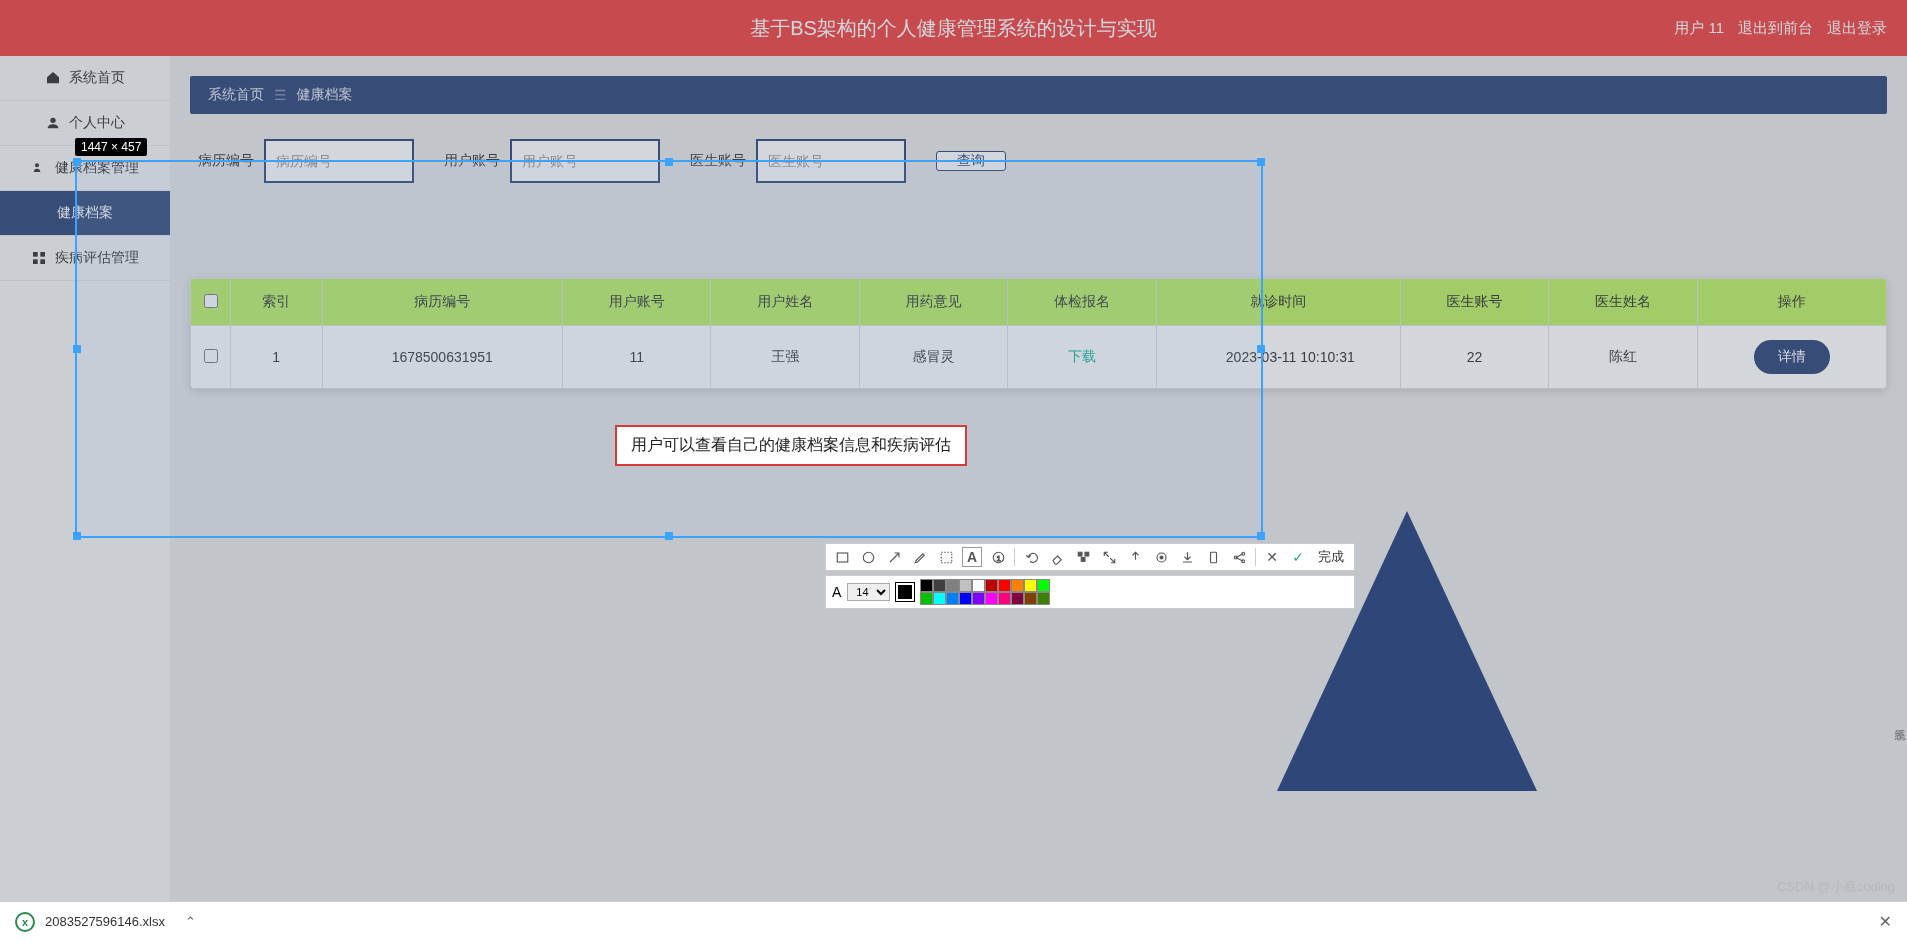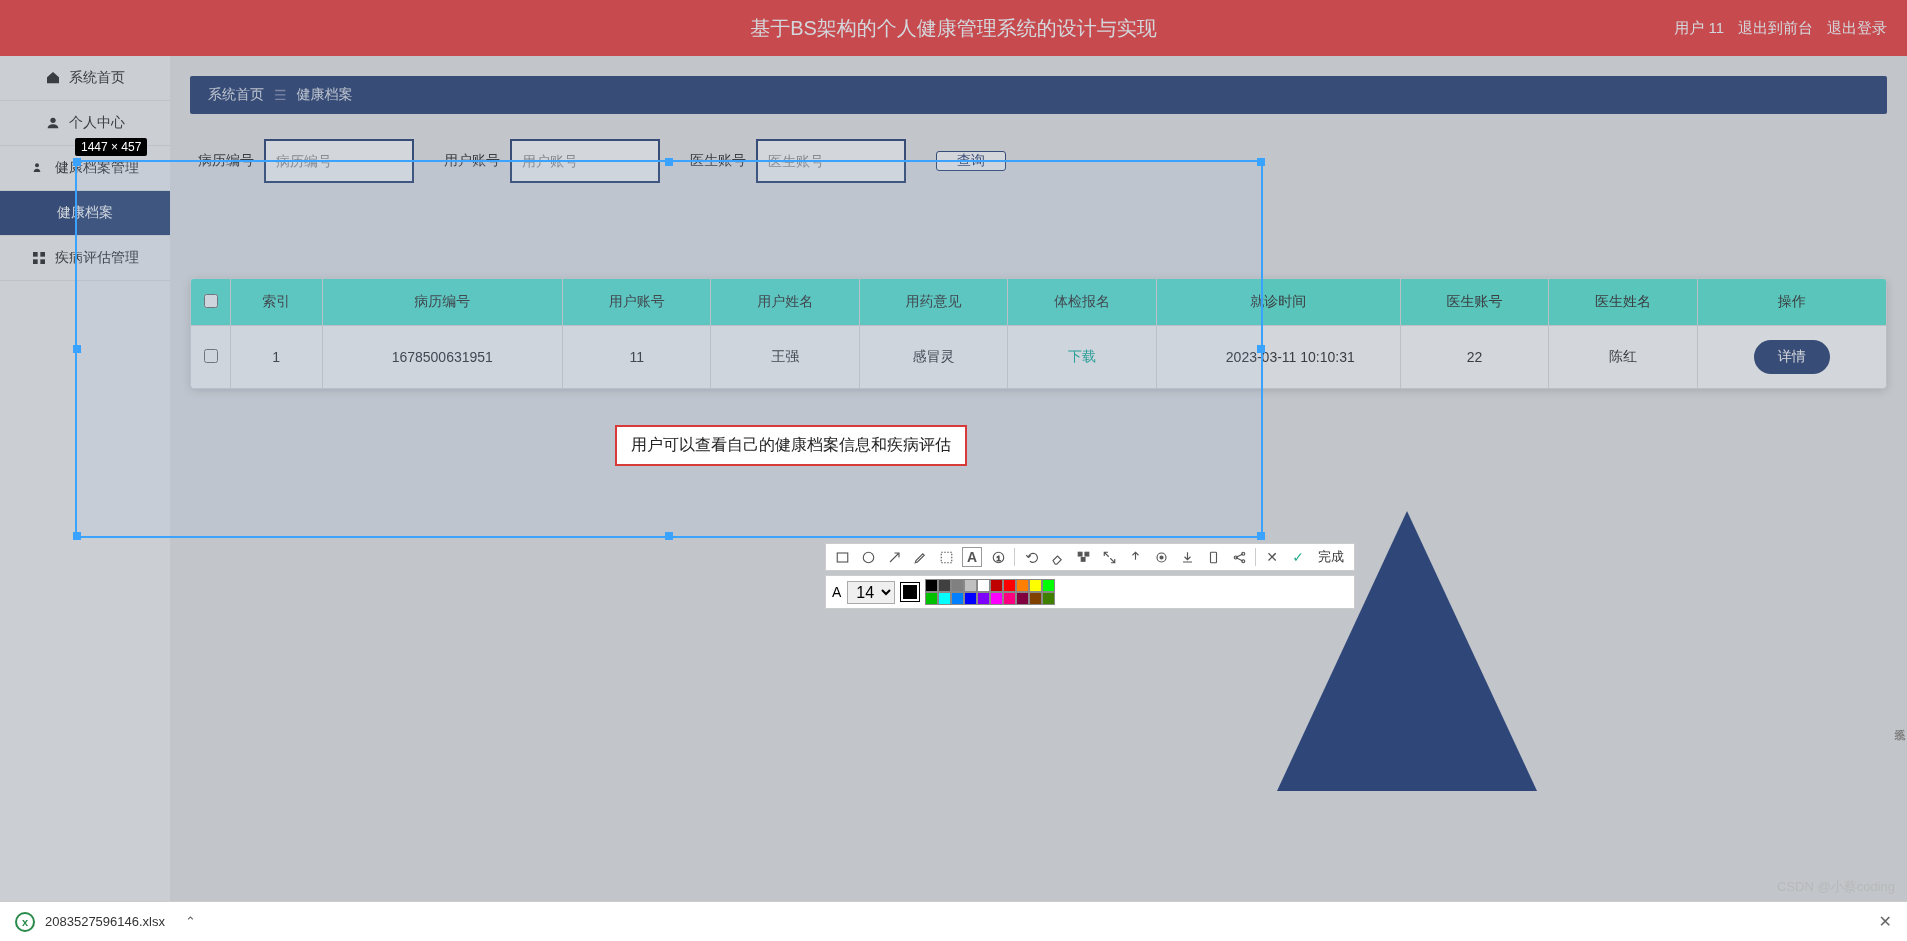--- a/index.html
+++ b/index.html
@@ -26,21 +26,21 @@
 .sf { display:flex; align-items:center; gap:10px; }
 .sf label { font-size:14px; color:#333; }
 .sf input { width:150px; height:44px; border:2px solid #2f4778; padding:0 10px; font-size:14px; color:#555; background:#fff; }
 .sf input::placeholder { color:#999; }
 .btn-query { width:70px; height:20px; border:1px solid #2f4778; background:#fff; color:#2f4778; font-size:14px; cursor:pointer; border-radius:3px; }
 
 
 .table-wrap { margin-top:95px; background:#fff; border-radius:6px; box-shadow:0 2px 8px rgba(0,0,0,.15); overflow:hidden; }
 table { width:100%; border-collapse:collapse; }
 th,td { border:1px solid #e0e0e0; text-align:center; font-size:14px; padding:14px 8px; color:#333; }
-th { background:#5eead4; font-weight:normal; }
+th { background:#bef264; font-weight:normal; }
 th:first-child,td:first-child { width:40px; }
 .dl-link { color:#19b39c; cursor:pointer; }
 .btn-detail { background:#2f4778; color:#fff; border:none; border-radius:18px; padding:8px 24px; font-size:14px; cursor:pointer; }
 input[type=checkbox]{ width:14px; height:14px; }
 
 
 .dim { position:absolute; inset:0; background:rgba(80,90,110,.25); pointer-events:none; }
 .sel { position:absolute; left:75px; top:160px; width:1188px; height:378px; border:2px solid #3aa3ff; background:rgba(150,200,255,.08); pointer-events:none; }
 .sel .handle { position:absolute; width:8px; height:8px; background:#3aa3ff; }
 .sel .h-tl{top:-4px;left:-4px;} .sel .h-tr{top:-4px;right:-4px;}
@@ -53,21 +53,21 @@
 
 
 .editor-tb { position:absolute; left:825px; top:543px; display:flex; flex-direction:column; gap:4px; z-index:20; }
 .tb-row { background:#fff; border:1px solid #ccc; display:flex; align-items:center; padding:3px 6px; gap:6px; }
 .tb-btn { width:20px; height:20px; display:flex; align-items:center; justify-content:center; cursor:pointer; color:#555; font-size:14px; }
 .tb-btn svg { width:15px; height:15px; stroke:#555; fill:none; stroke-width:1.5; }
 .tb-sep { width:1px; height:18px; background:#ccc; }
 .done-btn { color:#333; font-size:13px; cursor:pointer; padding:0 4px; }
 .palette { display:flex; flex-wrap:wrap; width:130px; }
 .sw { width:13px; height:13px; border:1px solid #888; cursor:pointer; }
-.font-sel { border:1px solid #aaa; font-size:16px; padding:1px 4px; }
+.font-sel { border:1px solid #aaa; font-size:11px; padding:1px 4px; }
 
 
 .tri { position:absolute; right:370px; bottom:150px; width:0; height:0; border-left:130px solid transparent; border-right:130px solid transparent; border-bottom:280px solid #2f4778; }
 
 .bottom-truncated { position:absolute; right:0; top:720px; writing-mode:vertical-rl; font-size:11px; color:#777; }
 
 
 .dlbar { position:absolute; left:0; bottom:0; width:100%; height:40px; background:#fff; border-top:1px solid #ccc; display:flex; align-items:center; padding:0 15px; gap:10px; font-size:13px; color:#333; }
 .dlbar .xicon { width:20px; height:20px; border:2px solid #2a8a4a; border-radius:50%; display:flex; align-items:center; justify-content:center; color:#2a8a4a; font-size:11px; font-weight:bold; }
 .dlbar .chev { margin-left:10px; color:#666; cursor:pointer; }

